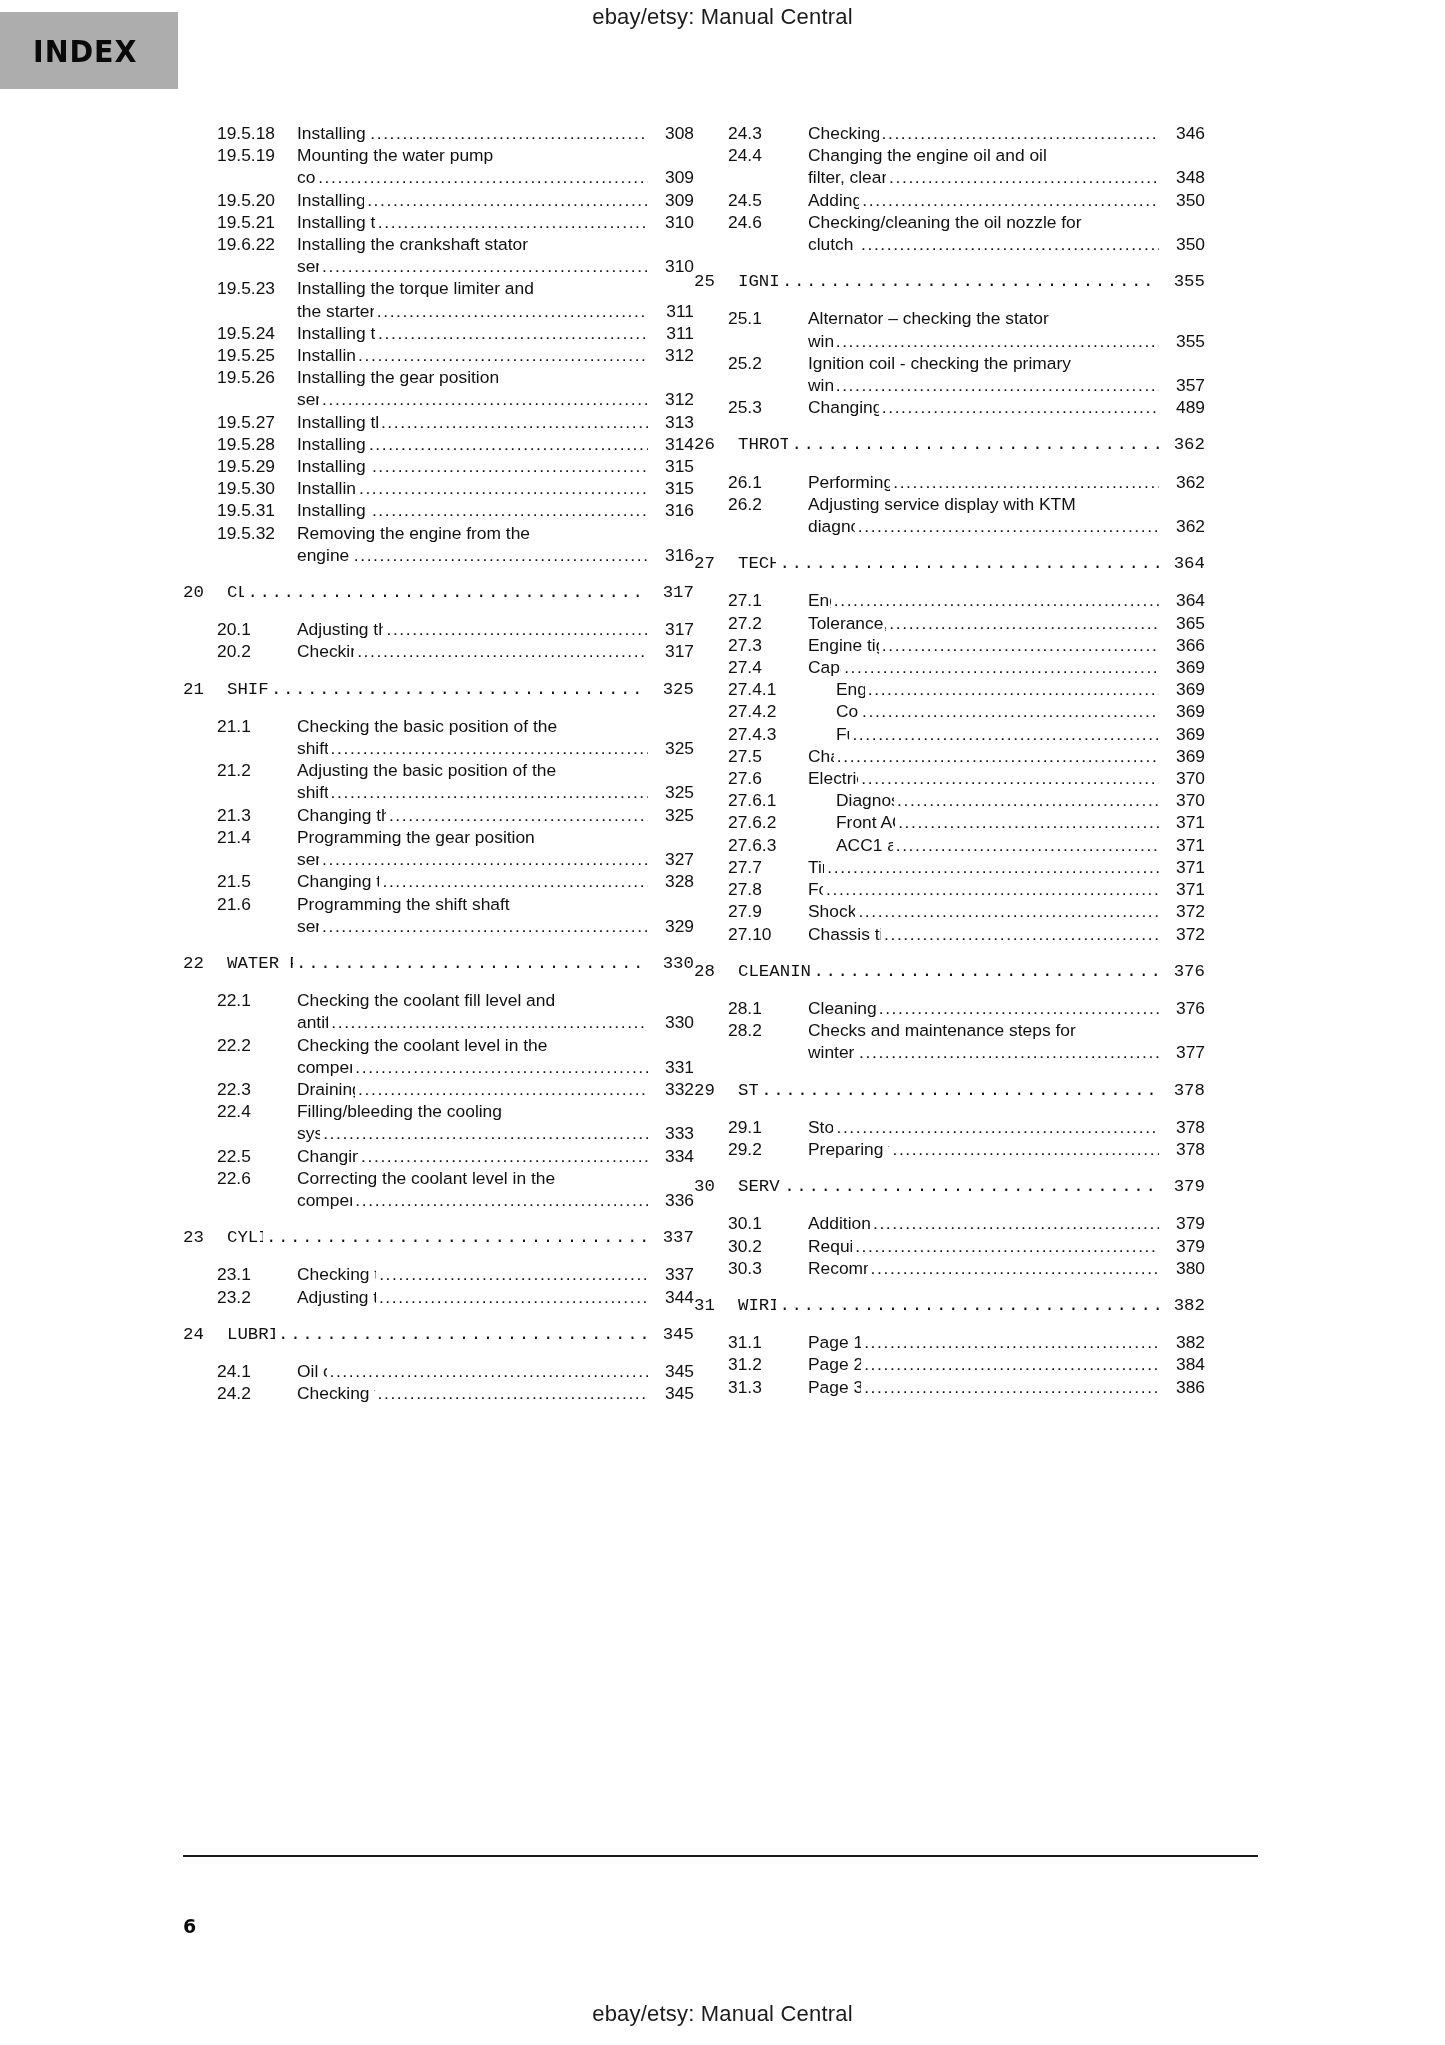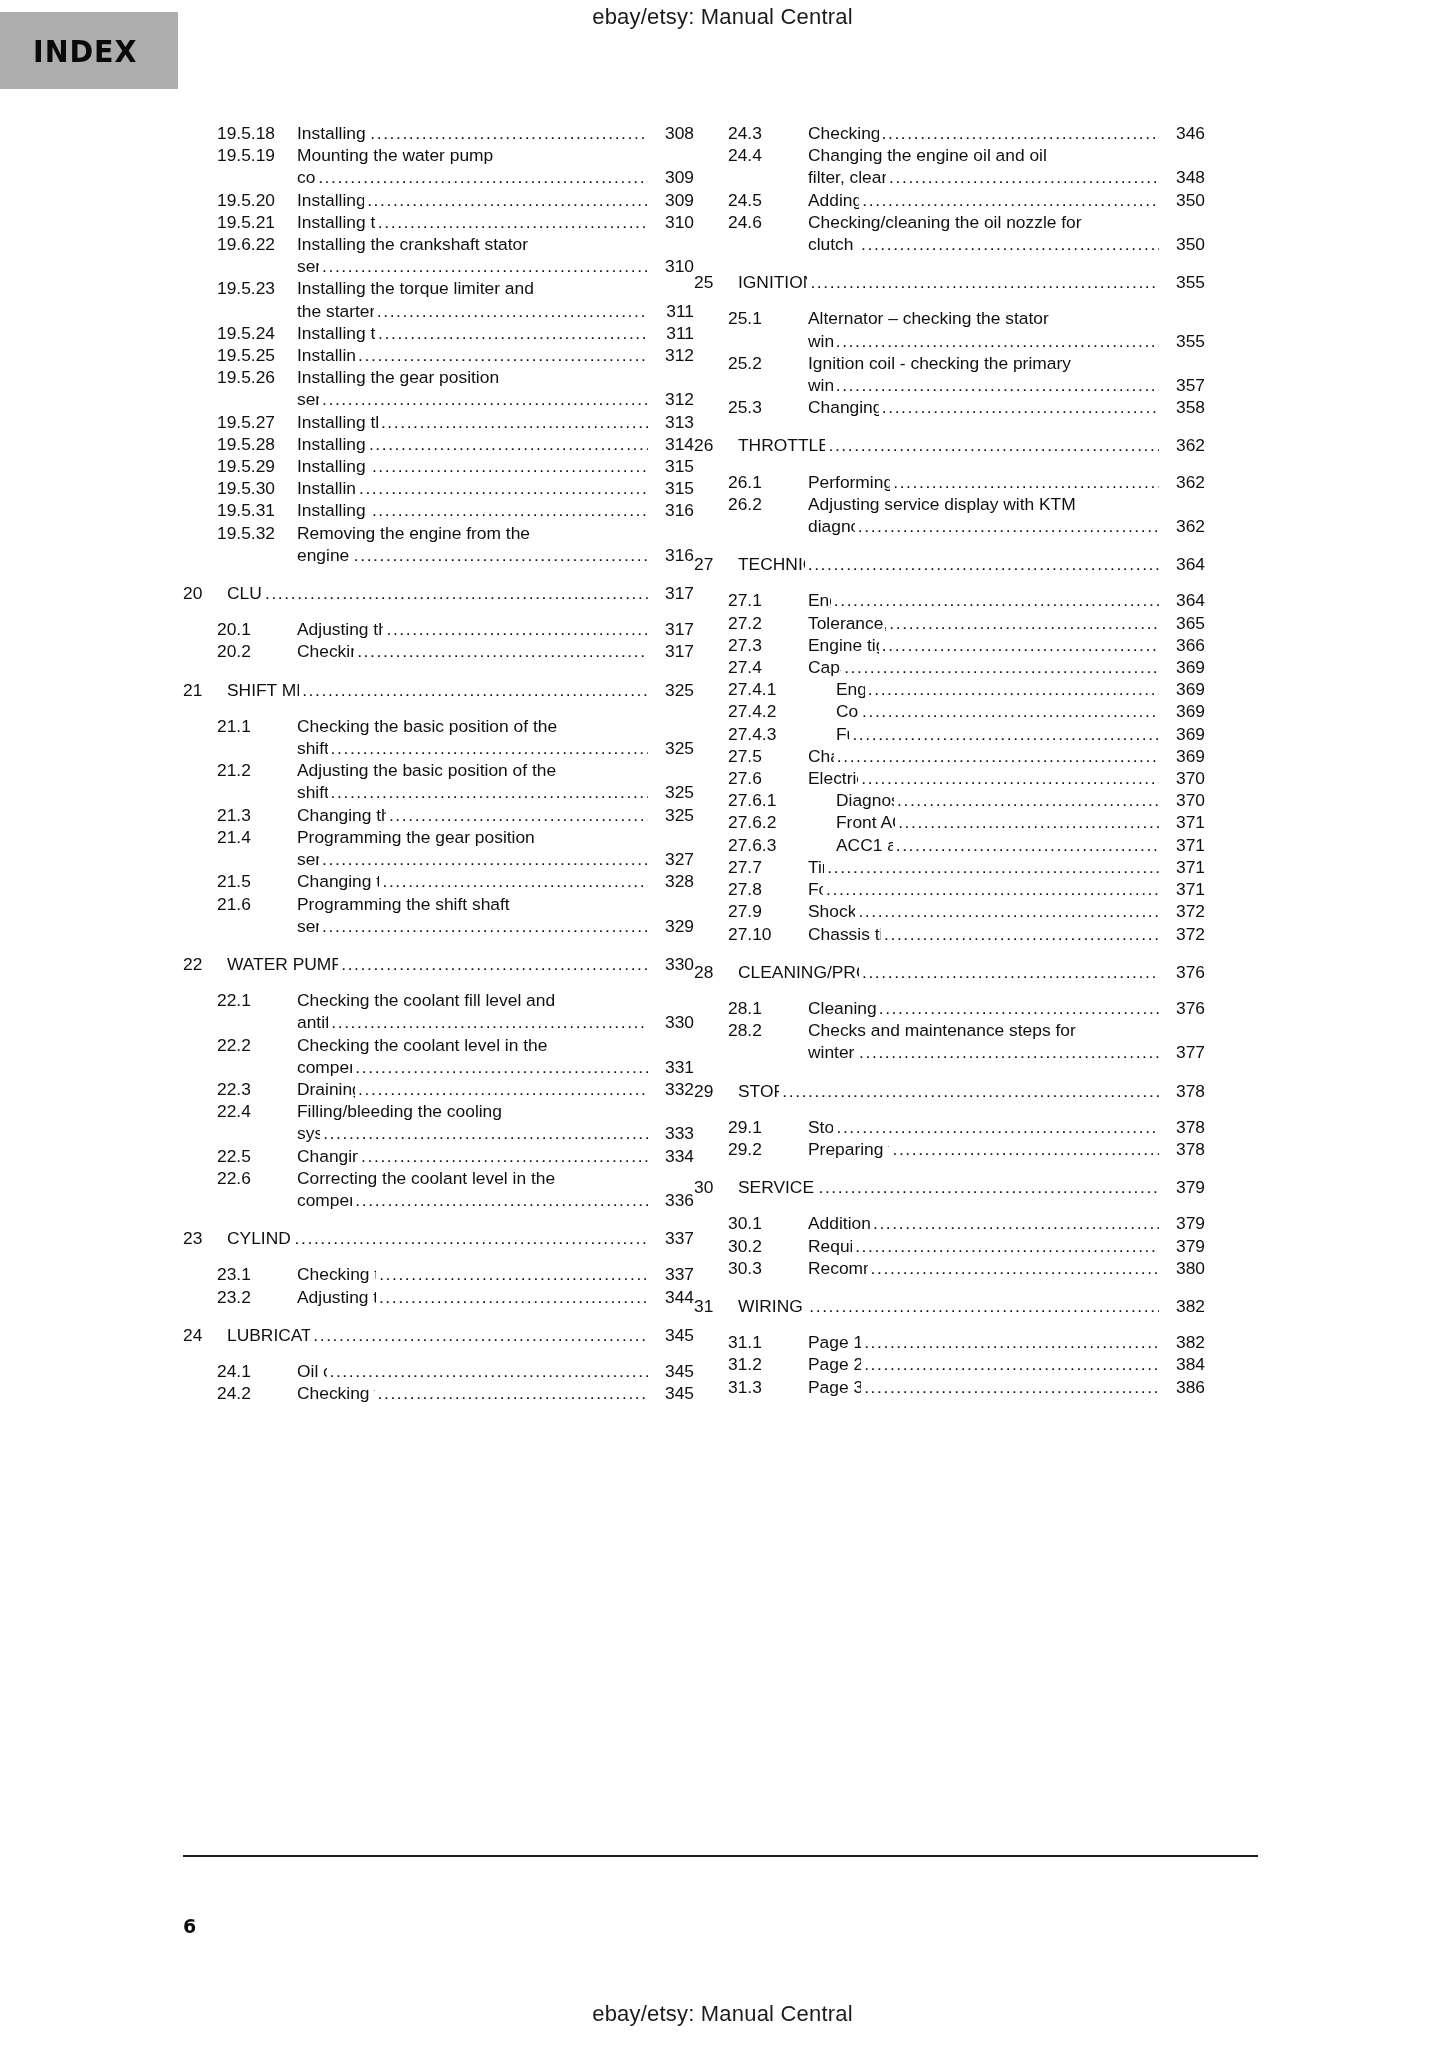--- a/index.html
+++ b/index.html
@@ -74,20 +74,21 @@
     display: flex;
     align-items: flex-start;
     font-size: 17.4px;
     line-height: 22.2px;
     color: #101010;
     margin-bottom: 0px;
   }
   .toc-entry.lvl1 {
     margin-top: 16px;
     margin-bottom: 14px;
+    font-family: Liberation Mono, monospace;
   }
   .toc-entry.lvl1 .num {
     width: 44px;
     margin-left: 0px;
   }
   .toc-entry.lvl1 .title-wrap {
     text-transform: uppercase;
   }
   .toc-entry.lvl2 .num {
     width: 80px;
@@ -675,21 +676,21 @@
             <span class="pg">357</span>
           </div>
         </div>
       </div>
       <div class="toc-entry lvl2">
         <span class="num">25.3</span>
         <div class="title-wrap">
           <div class="title-line">
             <span class="title-text">Changing the spark plugs</span>
             <span class="leader">........................................................................................................................</span>
-            <span class="pg">358</span>
+            <span class="pg">489</span>
           </div>
         </div>
       </div>
       <div class="toc-entry lvl1">
         <span class="num">26</span>
         <div class="title-wrap">
           <div class="title-line">
             <span class="title-text">THROTTLE VALVE BODY</span>
             <span class="leader">........................................................................................................................</span>
             <span class="pg">362</span>

